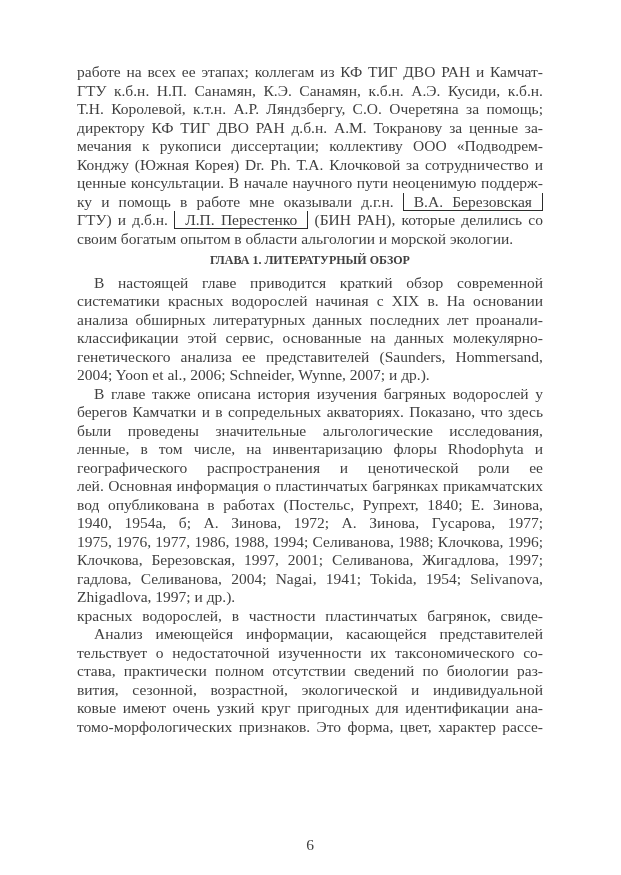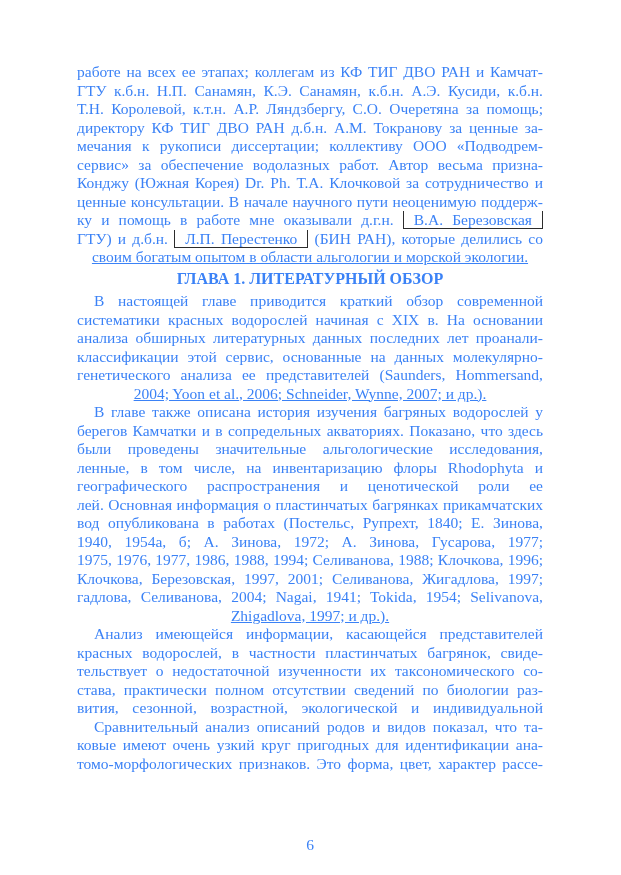--- a/index.html
+++ b/index.html
@@ -7,21 +7,21 @@
     padding: 0;
     background: #e8e8e8;
   }
   .sheet {
     position: relative;
     width: 621px;
     height: 875px;
     background: #ffffff;
     overflow: hidden;
     font-family: "Liberation Serif", "DejaVu Serif", serif;
-    color: #3b82f6;
+    color: #404040;
   }
   .textblock {
     position: absolute;
     left: 77px;
     top: 63px;
     width: 466px;
     font-size: 15.5px;
     line-height: 18.5px;
   }
   .para { margin: 0; }
@@ -29,30 +29,30 @@
     text-align: justify;
     height: 18.5px;
     overflow: hidden;
   }
   .ln::after {
     content: "";
     display: inline-block;
     width: 100%;
     height: 0;
   }
-  .ln.last { text-align: center; text-decoration: underline; }
+  .ln.last { text-align: left; }
   .ln.last::after { content: none; }
   .ln.indent { text-indent: 17px; }
   .boxed {
     border: 1px solid #2c2c2c;
     padding: 0 10px;
   }
   .chapter-heading {
     margin: 3px 0 4px 0;
-    font-size: 16px;
+    font-size: 12px;
     font-weight: bold;
     text-align: center;
     line-height: 18.5px;
   }
   .page-number {
     position: absolute;
     left: 77px;
     top: 836px;
     width: 466px;
     text-align: center;
@@ -63,21 +63,20 @@
 <body>
 
 <div class="sheet">
   <div class="textblock" id="textblock">
       <div class="para">
         <div class="ln"><span>работе на всех ее этапах; коллегам из КФ ТИГ ДВО РАН и Камчат-</span></div>
         <div class="ln"><span>ГТУ к.б.н. Н.П. Санамян, К.Э. Санамян, к.б.н. А.Э. Кусиди, к.б.н.</span></div>
         <div class="ln"><span>Т.Н. Королевой, к.т.н. А.Р. Ляндзбергу, С.О. Очеретяна за помощь;</span></div>
         <div class="ln"><span>директору КФ ТИГ ДВО РАН д.б.н. А.М. Токранову за ценные за-</span></div>
         <div class="ln"><span>мечания к рукописи диссертации; коллективу ООО «Подводрем-</span></div>
-        <div class="ln"><span>сервис» за обеспечение водолазных работ. Автор весьма призна-</span></div>
         <div class="ln"><span>Конджу (Южная Корея) Dr. Ph. Т.А. Клочковой за сотрудничество и</span></div>
         <div class="ln"><span>ценные консультации. В начале научного пути неоценимую поддерж-</span></div>
         <div class="ln"><span>ку и помощь в работе мне оказывали д.г.н. </span><span class="boxed">В.А. Березовская</span><span> (Камчат-</span></div>
         <div class="ln"><span>ГТУ) и д.б.н. </span><span class="boxed">Л.П. Перестенко</span><span> (БИН РАН), которые делились со мной</span></div>
         <div class="ln last"><span>своим богатым опытом в области альгологии и морской экологии.</span></div>
       </div>
       <div class="chapter-heading">ГЛАВА 1. ЛИТЕРАТУРНЫЙ ОБЗОР</div>
       <div class="para">
         <div class="ln indent"><span>В настоящей главе приводится краткий обзор современной</span></div>
         <div class="ln"><span>систематики красных водорослей начиная с XIX в. На основании</span></div>
@@ -94,26 +93,25 @@
         <div class="ln"><span>географического распространения и ценотической роли ее представите-</span></div>
         <div class="ln"><span>лей. Основная информация о пластинчатых багрянках прикамчатских</span></div>
         <div class="ln"><span>вод опубликована в работах (Постельс, Рупрехт, 1840; Е. Зинова, 1933,</span></div>
         <div class="ln"><span>1940, 1954а, б; А. Зинова, 1972; А. Зинова, Гусарова, 1977; Перестенко,</span></div>
         <div class="ln"><span>1975, 1976, 1977, 1986, 1988, 1994; Селиванова, 1988; Клочкова, 1996;</span></div>
         <div class="ln"><span>Клочкова, Березовская, 1997, 2001; Селиванова, Жигадлова, 1997; Жи-</span></div>
         <div class="ln"><span>гадлова, Селиванова, 2004; Nagai, 1941; Tokida, 1954; Selivanova,</span></div>
         <div class="ln last"><span>Zhigadlova, 1997; и др.).</span></div>
       </div>
       <div class="para">
+        <div class="ln"><span>красных водорослей, в частности пластинчатых багрянок, свиде-</span></div>
         <div class="ln indent"><span>Анализ имеющейся информации, касающейся представителей</span></div>
-        <div class="ln"><span>красных водорослей, в частности пластинчатых багрянок, свиде-</span></div>
         <div class="ln"><span>тельствует о недостаточной изученности их таксономического со-</span></div>
         <div class="ln"><span>става, практически полном отсутствии сведений по биологии раз-</span></div>
         <div class="ln"><span>вития, сезонной, возрастной, экологической и индивидуальной</span></div>
       </div>
       <div class="para">
-        <div class="ln indent"><span>Сравнительный анализ описаний родов и видов показал, что та-</span></div>
         <div class="ln"><span>ковые имеют очень узкий круг пригодных для идентификации ана-</span></div>
         <div class="ln"><span>томо-морфологических признаков. Это форма, цвет, характер рассе-</span></div>
       </div>
     </div>
   <div class="page-number">6</div>
 </div>
 
 </body></html>

